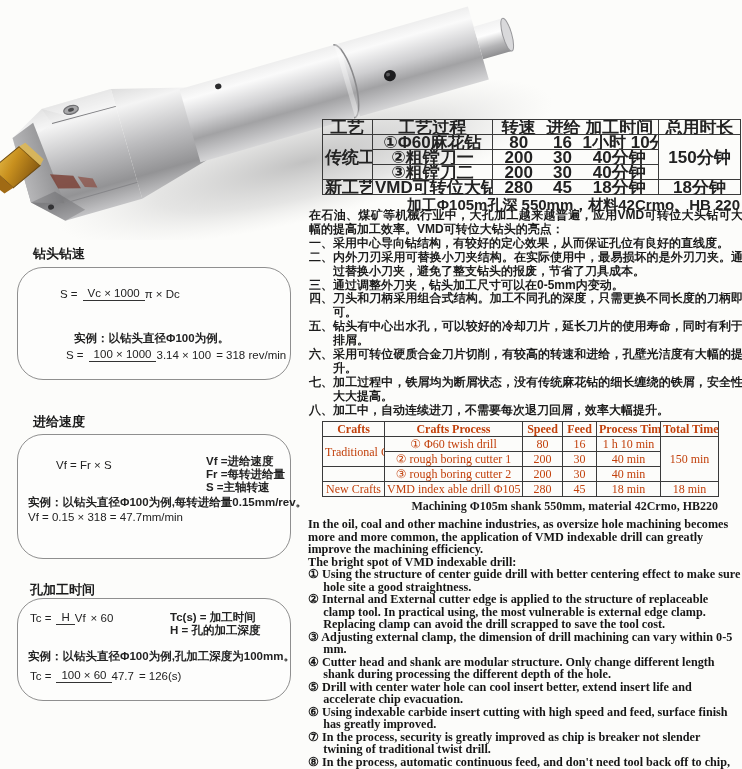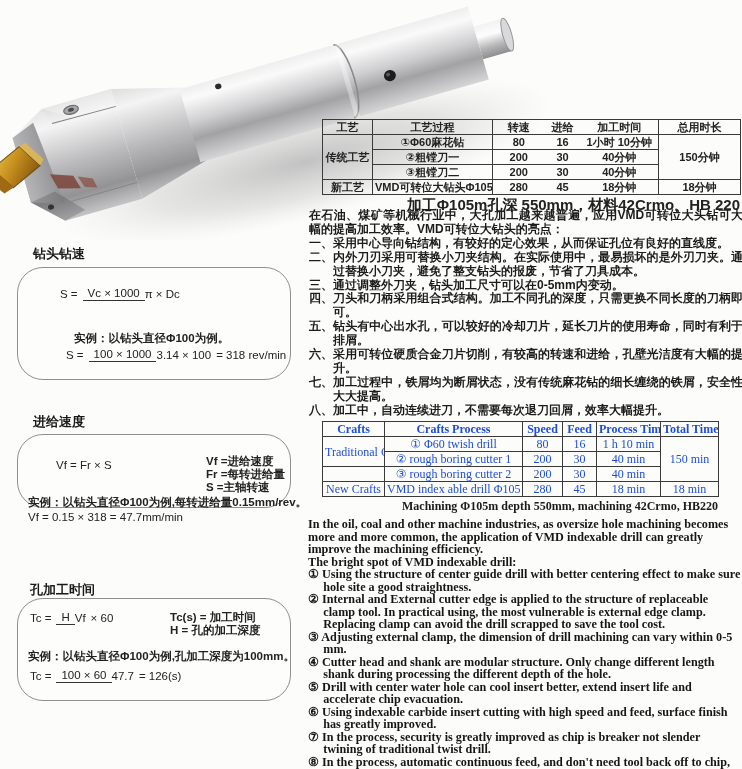--- a/index.html
+++ b/index.html
@@ -17,37 +17,37 @@
   
   .tbl { border-collapse:collapse; table-layout:fixed; }
   .tbl th, .tbl td {
     border:1px solid #3a3a3a;
     text-align:center; vertical-align:middle;
     padding:0 2px; height:15px; line-height:13px;
     overflow:hidden; white-space:nowrap;
   }
   #cn-table { position:absolute; left:322px; top:119px; width:418px;
     font-family:"Liberation Sans","DejaVu Sans",sans-serif;
-    font-size:11px; font-weight:bold; color:#222; }
+    font-size:17px; font-weight:bold; color:#222; }
   #cn-table .nbr { border-right:none; }
   #cn-table .nbl { border-left:none; }
   #cn-caption { position:absolute; left:322px; top:196px; width:418px;
     text-align:right; font-family:"Liberation Sans",sans-serif;
     font-size:15px; font-weight:bold; color:#222; }
 
   
   #cn-body { position:absolute; left:309px; top:209px; width:434px;
     font-family:"Liberation Sans","DejaVu Sans",sans-serif;
     font-size:12px; line-height:13.9px; font-weight:bold; color:#1c1c1c;
     text-align:justify; }
   #cn-body .hang { padding-left:2em; text-indent:-2em; }
 
   
   #en-table { position:absolute; left:322px; top:421px; width:396px;
-    font-size:12px; color:#1d4ed8; }
+    font-size:12px; color:#c2410c; }
   #en-table th { font-weight:600; }
   #en-caption { position:absolute; left:322px; top:499px; width:396px;
     text-align:right; font-size:12px; font-weight:600; color:#1b1b1b; }
 
   
   #en-body { position:absolute; left:308px; top:518px; width:434px;
     font-size:12.2px; line-height:12.5px; font-weight:600; color:#161616;
     text-align:left; }
   #en-body .hang { padding-left:1.25em; text-indent:-1.25em; }
 
@@ -58,21 +58,21 @@
     border:1px solid #8f8f8f; border-radius:26px; background:#fdfdfc;
     font-family:"Liberation Sans",sans-serif; font-size:11.5px; color:#222; }
   .fbox .abs { position:absolute; white-space:nowrap; }
   .legend div { line-height:13px; font-weight:bold; }
   .frow { display:flex; align-items:center; gap:5px; }
   .frac { display:inline-flex; text-align:center; }
   .frac .num { border-bottom:1px solid #333; padding:0 5px 1px; }
   .frac .den { padding-top:1px; }
   .exlabel { font-weight:bold; }
   #box1 { top:267px; height:113px; }
-  #box2 { top:434px; height:74px; }
+  #box2 { top:434px; height:125px; }
   #box3 { top:598px; height:103px; }
 </style>
 </head>
 <body>
 
 <svg id="photo" viewBox="0 0 560 240" aria-hidden="true">
   <defs>
     <radialGradient id="shadowGrad" cx="50%" cy="50%" r="50%">
       <stop offset="0%" stop-color="rgba(130,130,132,0.48)"></stop>
       <stop offset="60%" stop-color="rgba(160,160,162,0.25)"></stop>
@@ -259,21 +259,21 @@
     <tr>
       <td>New Crafts</td>
       <td>VMD index able drill Φ105</td>
       <td>280</td>
       <td>45</td>
       <td>18 min</td>
       <td>18 min</td>
     </tr>
   </tbody>
 </table>
-<div id="en-caption">Machining Φ105m depth 550mm, machining 42Crmo, HB220</div>
+<div id="en-caption">Machining Φ105m shank 550mm, material 42Crmo, HB220</div>
 
 <div id="en-body">
   <div>In the oil, coal and other machine industries, as oversize hole machining becomes more and more common, the application of VMD indexable drill can greatly improve the machining efficiency.</div>
   <div>The bright spot of VMD indexable drill:</div>
   <div class="hang">① Using the structure of center guide drill with better centering effect to make sure hole site a good straightness.</div>
   <div class="hang">② Internal and External cutter edge is applied to the structure of replaceable clamp tool. In practical using, the most vulnerable is external edge clamp. Replacing clamp can avoid the drill scrapped to save the tool cost.</div>
   <div class="hang">③ Adjusting external clamp, the dimension of drill machining can vary within 0-5 mm.</div>
   <div class="hang">④ Cutter head and shank are modular structure. Only change different length shank during processing the different depth of the hole.</div>
   <div class="hang">⑤ Drill with center water hole can cool insert better, extend insert life and accelerate chip evacuation.</div>
   <div class="hang">⑥ Using indexable carbide insert cutting with high speed and feed, surface finish has greatly improved.</div>

